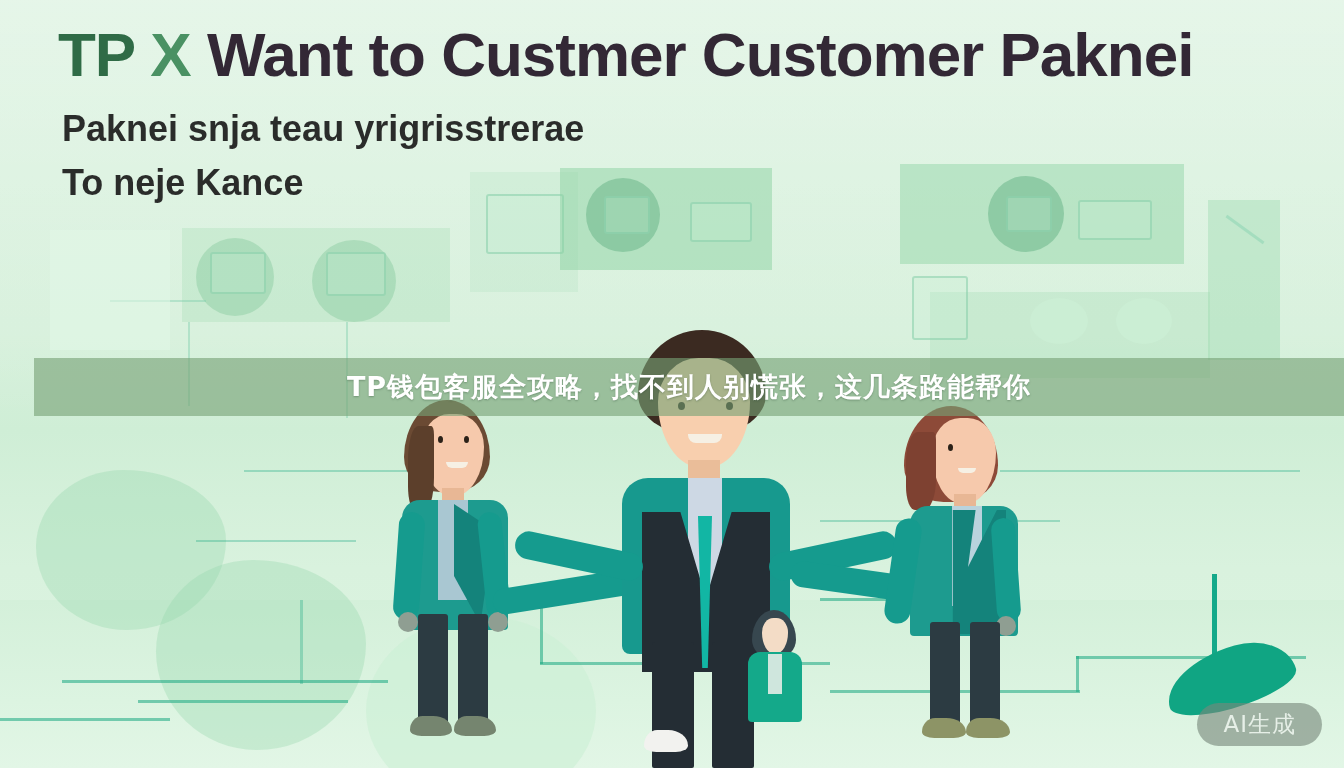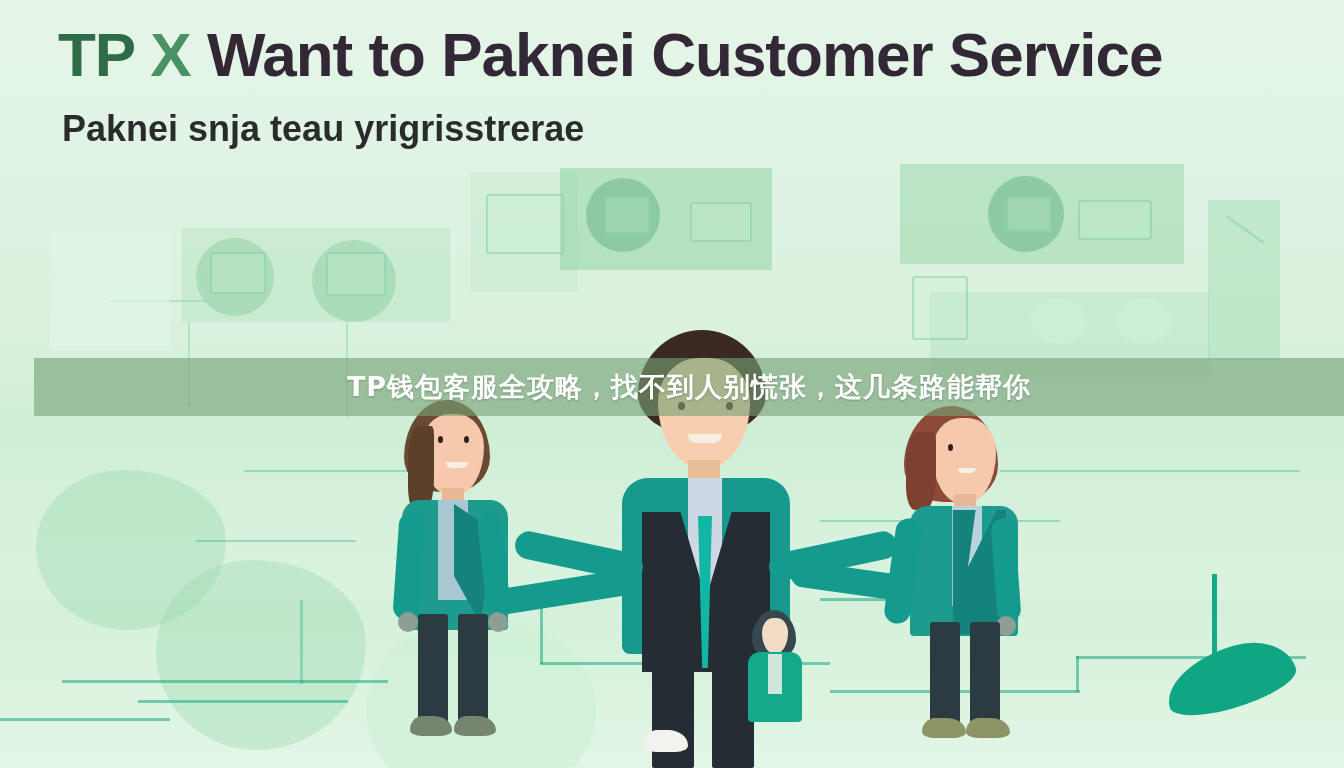--- a/index.html
+++ b/index.html
@@ -302,23 +302,25 @@
   <div class="figure" style="left:748px; top:610px; width:60px; height:120px;">
     <div class="hair" style="left:4px; top:0px; width:44px; height:48px; background:#37474f;"></div>
     <div class="face" style="left:14px; top:8px; width:26px; height:36px; background:#f3dcc6;"></div>
     <div class="torso" style="left:0px; top:42px; width:54px; height:70px; background:#14a98a; border-radius:12px 12px 4px 4px;"></div>
     <div class="shirt" style="left:20px; top:44px; width:14px; height:40px; background:#cfe6dd;"></div>
   </div>
 
   <div class="headline">
     <span class="tp">TP</span>
     <span class="x">X</span>
-    <span class="ghosted">Want to Paknei Customer Service</span>
+    <span class="ghosted">Want to Custmer Customer Paknei</span>
   </div>
 
   <div class="sub-line l1">Paknei snja teau yrigrisstrerae</div>
+  <div class="sub-line l2">To neje Kance</div>
 
   <div class="title-band">
     <div class="title-band-text">TP钱包客服全攻略，找不到人别慌张，这几条路能帮你</div>
   </div>
 
+  <div class="ai-badge">AI生成</div>
 
 </div>
 
 </body></html>

